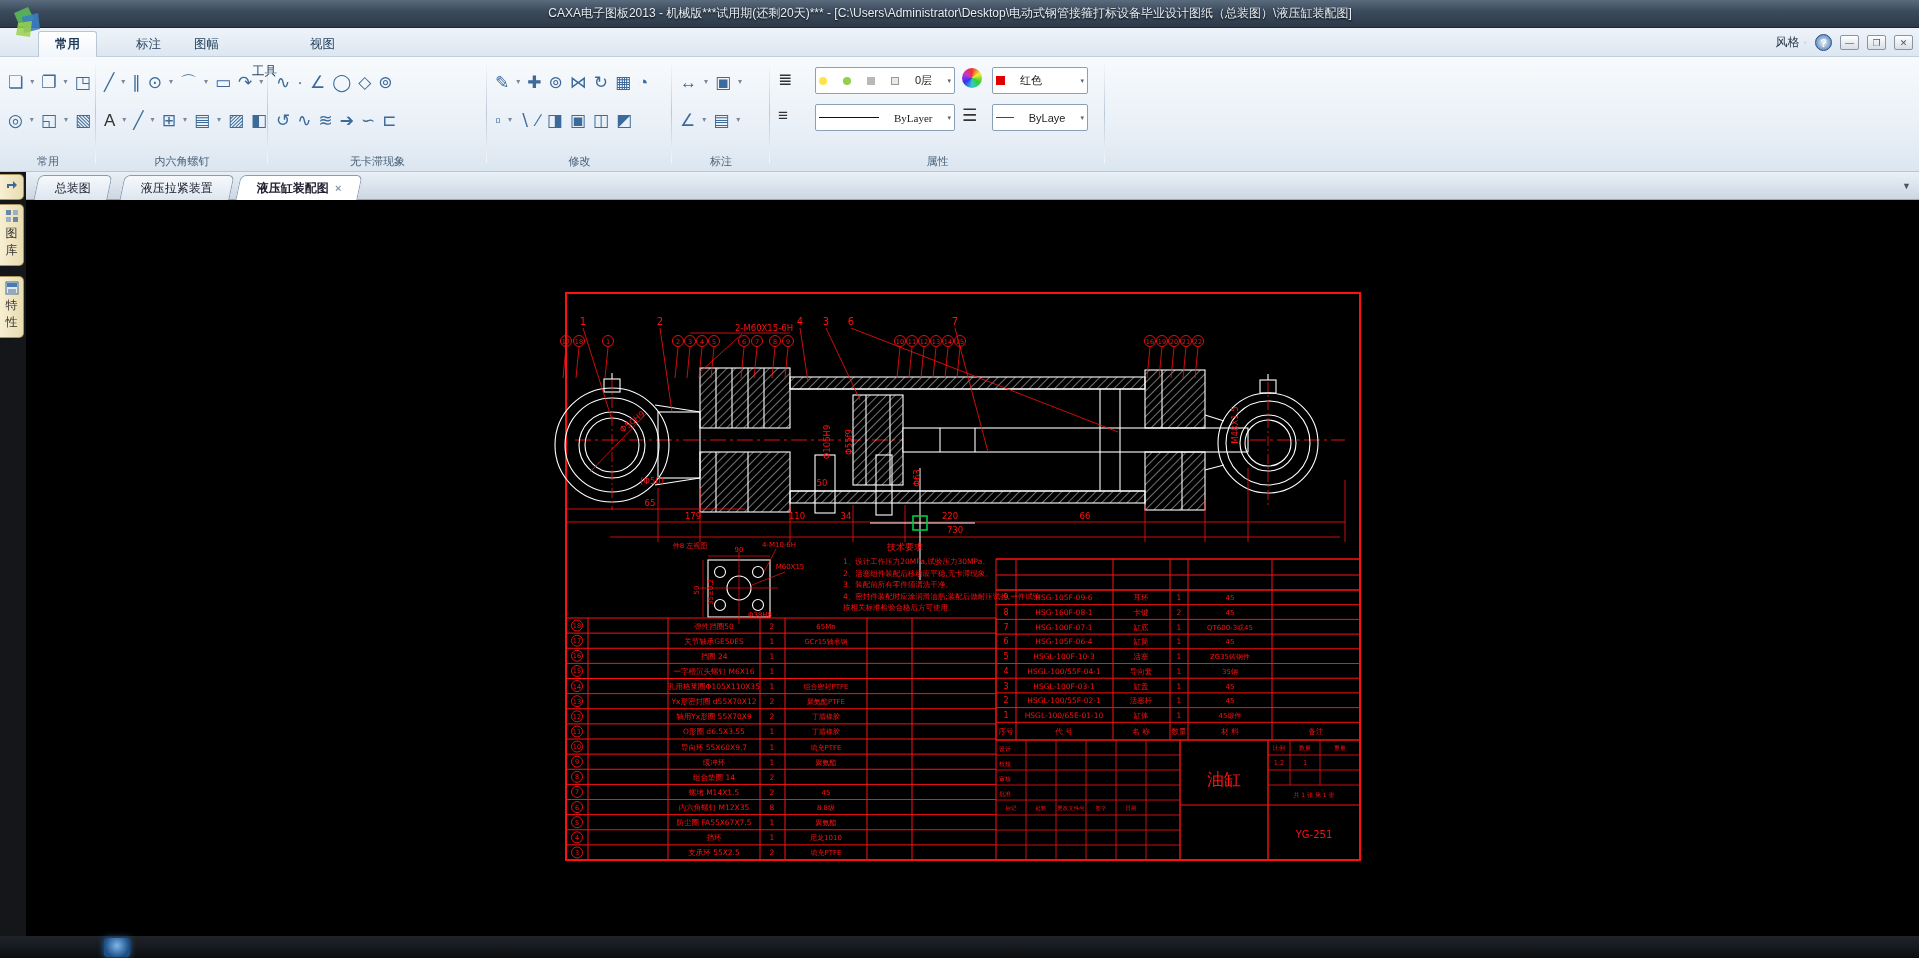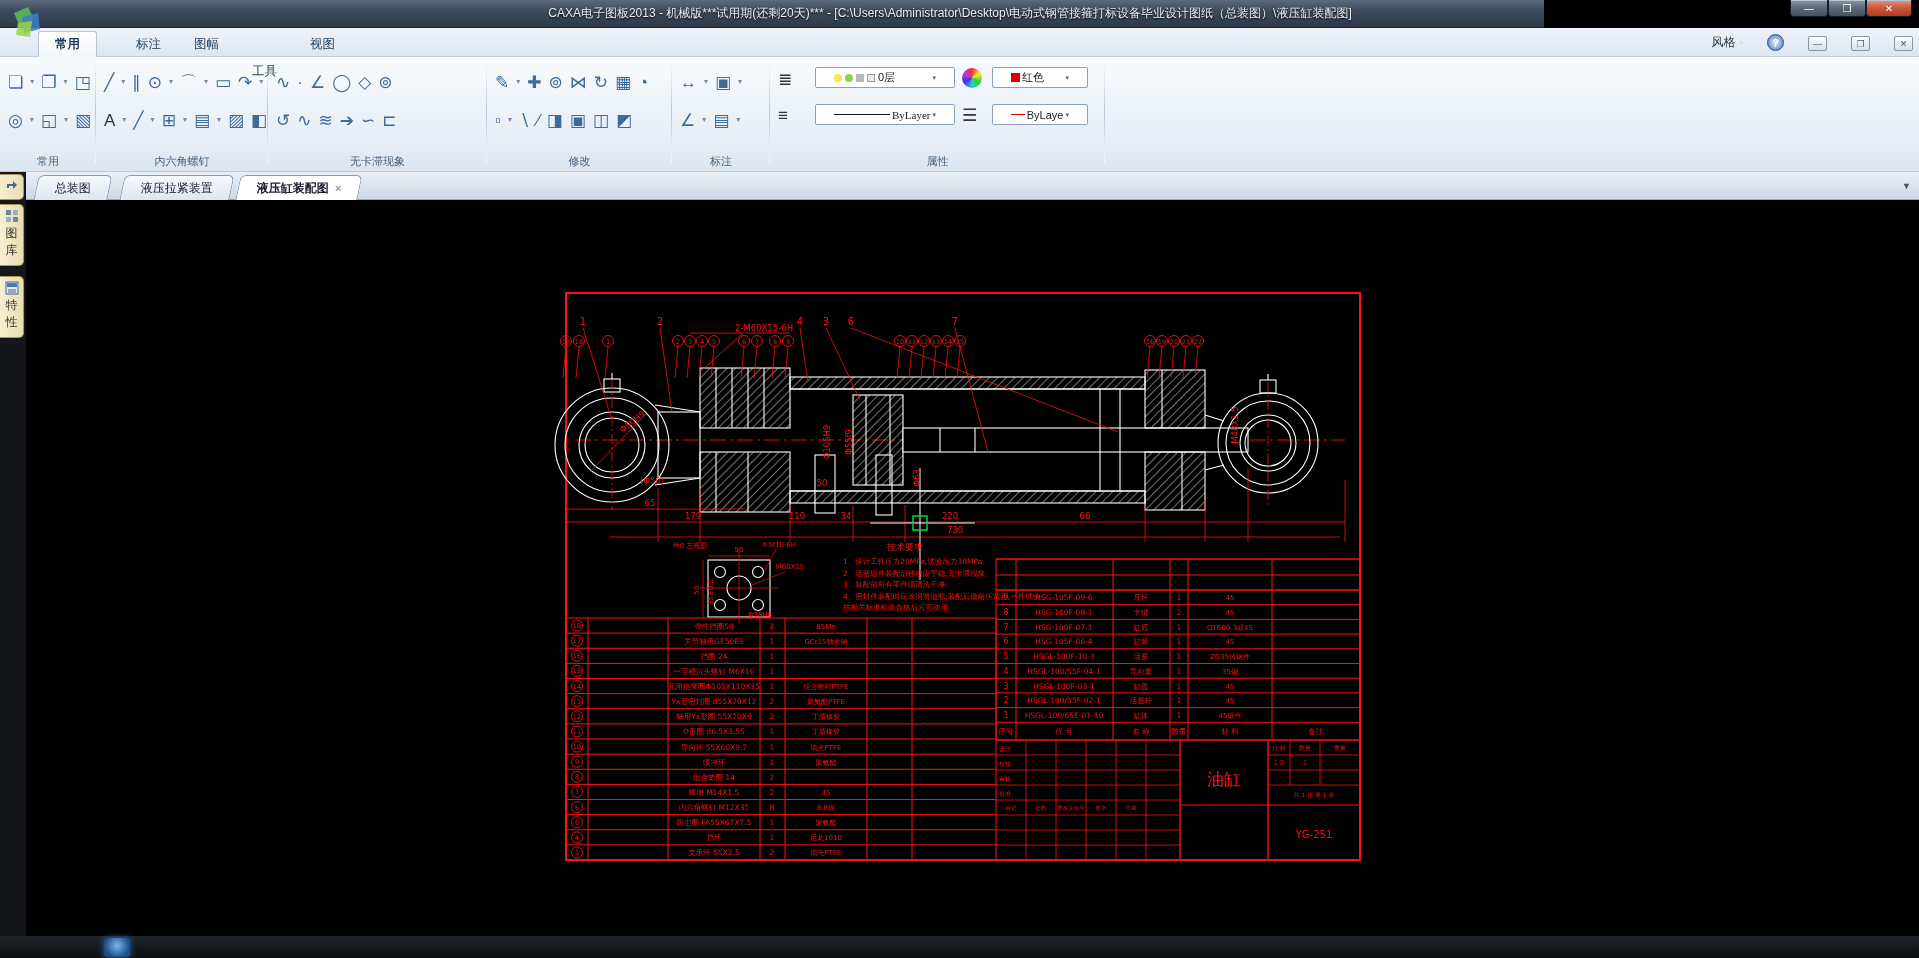--- a/index.html
+++ b/index.html
@@ -1,20 +1,20 @@
 <!DOCTYPE html>
 <html><head>
 <meta charset="utf-8">
 <style>
   * { margin:0; padding:0; box-sizing:border-box; }
   html,body { width:1919px; height:958px; overflow:hidden; background:#000;
     font-family:"Liberation Sans","DejaVu Sans",sans-serif; }
 
   
-  #titlebar { position:absolute; left:0; top:0; width:1544px; height:28px;
+  #titlebar { position:absolute; left:0; top:0; width:1919px; height:28px;
     background:linear-gradient(#5a6b7d 0%, #3c4c5e 40%, #2c3947 100%);
     border-bottom:1px solid #1d2732; z-index:50; }
   #app-logo { position:absolute; left:8px; top:3px; width:36px; height:42px; z-index:60; }
   #qat { position:absolute; left:52px; top:5px; height:18px; display:flex; align-items:center; gap:5px; }
   .qat-btn { width:16px; height:16px; display:flex; align-items:center; justify-content:center;
     font-size:11px; color:#dfe9f2; cursor:default; }
   .qat-sep { width:1px; height:14px; background:#233; border-right:1px solid #6a7a8a; }
   .drop { font-size:7px; color:#cfd9e2; }
   #win-title { position:absolute; left:400px; top:5px; width:1100px; text-align:center;
     color:#e8eef4; font-size:12px; white-space:nowrap; text-shadow:0 1px 2px #000; }
@@ -25,43 +25,43 @@
   .winbtn.min,.winbtn.max { width:38px; }
   .winbtn.close { width:46px; background:linear-gradient(#e29a85,#cf5a40 45%,#b03a22); }
 
   
   #ribbon-tabs { position:absolute; left:0; top:28px; width:1919px; height:29px;
     background:linear-gradient(#eef3f9,#dde7f1); border-bottom:1px solid #c3cfdc; z-index:40; }
   .rtab { position:absolute; top:3px; height:26px; padding:0 16px; display:flex; align-items:center;
     font-size:12.5px; color:#1e3c5a; cursor:default; }
   .rtab.active { background:linear-gradient(#ffffff,#f2f6fb); border:1px solid #b9c6d4;
     border-bottom:none; border-radius:3px 3px 0 0; font-weight:bold; }
-  #ribbon-right { position:absolute; right:6px; top:6px; display:flex; align-items:flex-end; gap:24px; }
+  #ribbon-right { position:absolute; right:6px; top:6px; display:flex; align-items:center; gap:8px; }
   #style-btn { font-size:12px; color:#234; display:flex; gap:4px; align-items:center; }
   #help-btn { width:17px; height:17px; border-radius:50%; background:radial-gradient(#eaf2fa,#3f6fae);
     color:#fff; font-size:11px; font-weight:bold; display:flex; align-items:center; justify-content:center;
     border:1px solid #2c4f7c; }
   .docwin-btn { width:19px; height:15px; border:1px solid #8a95a2; border-radius:2px;
     background:linear-gradient(#fdfefe,#d7dfe8); color:#555; font-size:9px;
     display:flex; align-items:center; justify-content:center; }
 
   
   #ribbon { position:absolute; left:0; top:57px; width:1919px; height:115px;
     background:linear-gradient(#f8fbfd,#e7eef6 70%,#dce6f0); border-bottom:1px solid #b9c6d4; }
   .grp { position:absolute; top:0; height:114px; }
   .grp .sep { position:absolute; right:0; top:6px; width:1px; height:100px;
     background:linear-gradient(#f5f8fb,#bcc9d6,#f5f8fb); }
   .grp-label { position:absolute; bottom:2px; left:0; right:0; text-align:center;
     font-size:11px; color:#47617a; }
   .icon-row { position:absolute; left:8px; right:10px; display:flex; align-items:center; gap:7px; }
   .icon-row.r1 { top:10px; height:30px; } .icon-row.r2 { top:48px; height:30px; }
   .ric { font-size:17px; color:#3c6a9a; line-height:1; }
   .ric.dk { color:#333; } .ric.sm { font-size:8px; color:#7a8a9a; }
-  .combo { height:21px; background:#fff; border:1px solid #8aa0b8; border-radius:2px;
-    display:flex; align-items:center; font-size:11px; color:#222; padding:0 18px; gap:2px; }
+  .combo { height:27px; background:#fff; border:1px solid #8aa0b8; border-radius:2px;
+    display:flex; align-items:center; font-size:11px; color:#222; padding:0 3px; gap:15px; }
   .combo .carr { margin-left:auto; font-size:7px; color:#567; }
   .chip { display:inline-block; width:9px; height:9px; }
   .lyr-ic { display:inline-block; width:8px; height:8px; margin-right:1px; }
   .line-sample { display:inline-block; width:60px; height:0; border-top:1.5px solid #111; }
   .line-sample.red { border-top:1.5px solid #e00; width:28px; }
 
   
   #doctab-bar { position:absolute; left:26px; top:172px; width:1893px; height:28px;
     background:linear-gradient(#eaf0f6,#ccd7e3); border-bottom:1px solid #98a8b8; z-index:30; }
   .dtab { position:absolute; top:3px; height:25px; display:flex; align-items:center; gap:6px;

